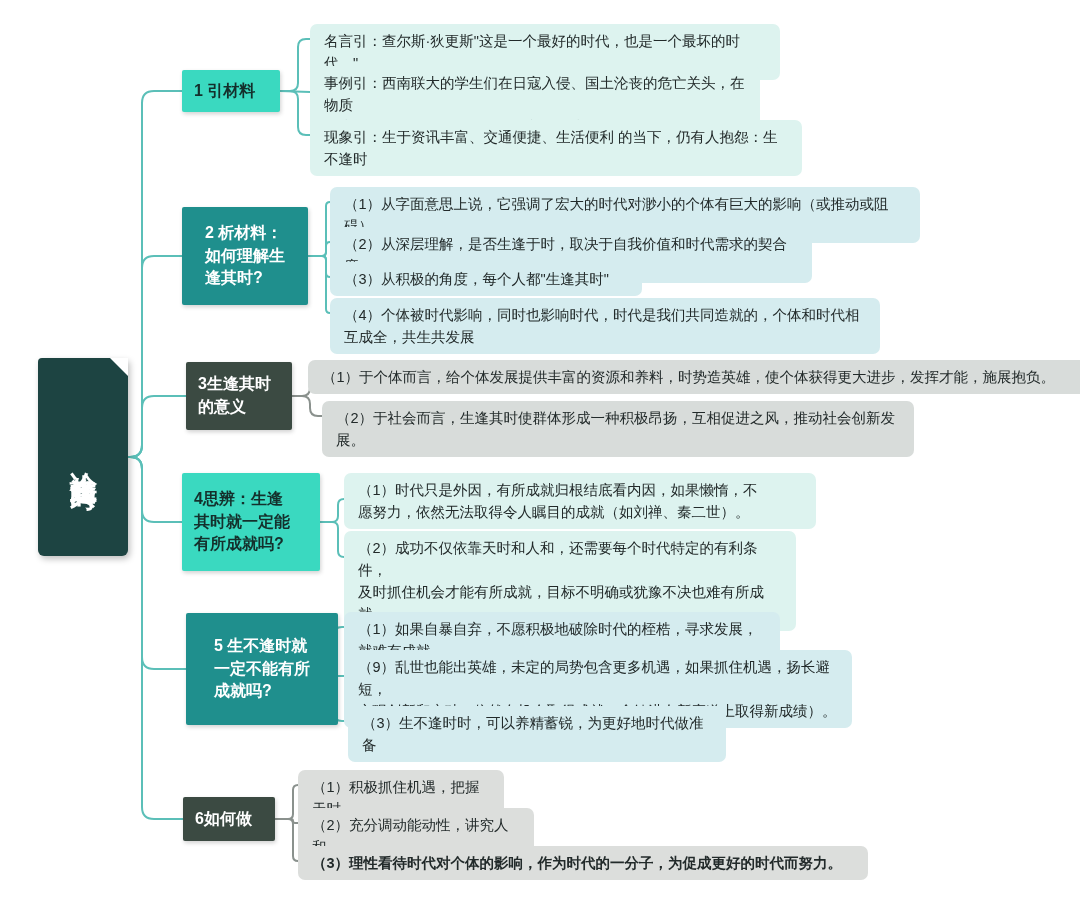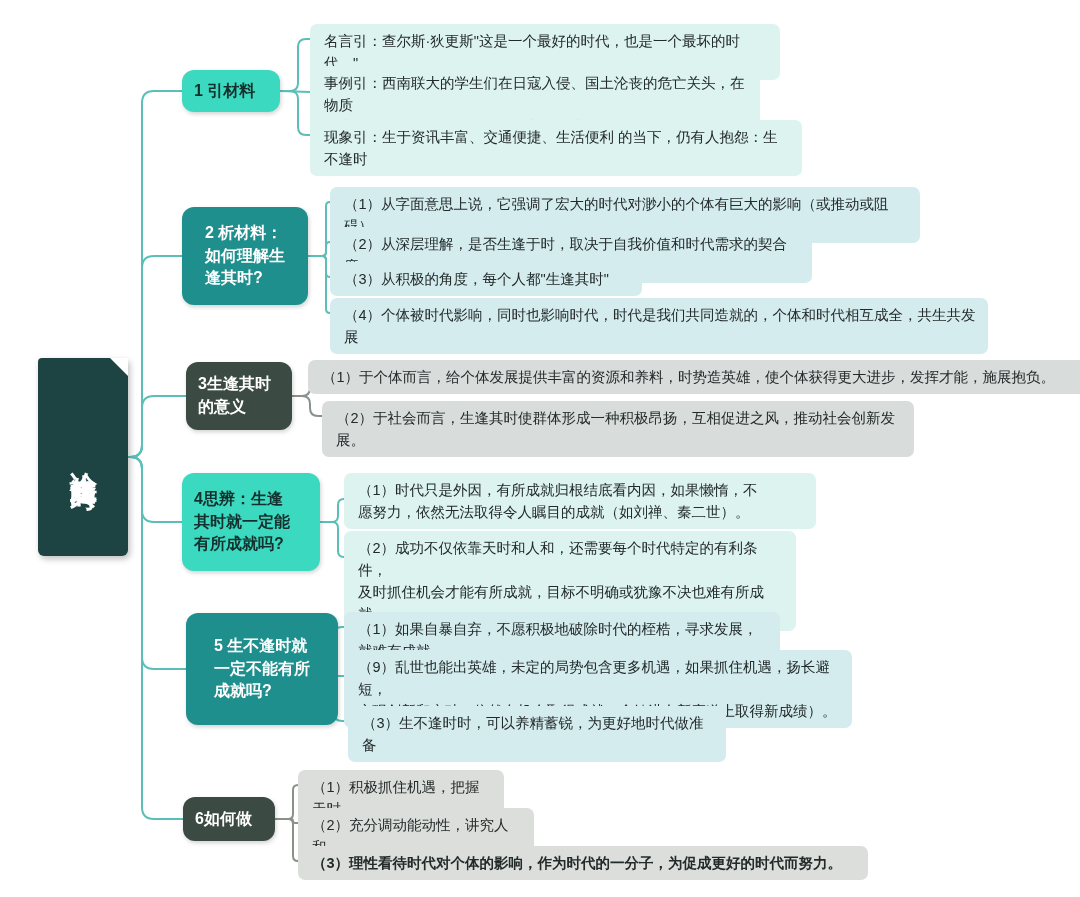--- a/index.html
+++ b/index.html
@@ -63,21 +63,21 @@
     color: #ffffff;
     font-size: 27px;
     font-weight: bold;
     letter-spacing: 3px;
     line-height: 1;
   }
 
   
   .branch-node {
     position: absolute;
-    border-radius: 12px;
+    border-radius: 2px;
     display: flex;
     align-items: center;
     box-sizing: border-box;
     padding: 1px 12px;
     font-size: 16px;
     font-weight: bold;
     line-height: 1.42;
     box-shadow: 1px 2px 4px rgba(0,0,0,0.18);
     white-space: pre-line;
   }
@@ -169,21 +169,21 @@
       <div class="leaf-card tint-mint" style="left: 310px; top: 24px; width: 470px; min-height: 30px;"><span>名言引：查尔斯·狄更斯"这是一个最好的时代，也是一个最坏的时代。"</span></div>
       <div class="leaf-card tint-mint" style="left: 310px; top: 66px; width: 450px; min-height: 52px;"><span>事例引：西南联大的学生们在日寇入侵、国土沦丧的危亡关头，在物质
 极度贫乏困苦的年代，依旧能滋养出极度丰腴的精神力量与爱国情怀。</span></div>
       <div class="leaf-card tint-mint" style="left: 310px; top: 120px; width: 492px; min-height: 30px;"><span>现象引：生于资讯丰富、交通便捷、生活便利 的当下，仍有人抱怨：生不逢时</span></div>
       <div class="branch-node style-teal" style="left: 182px; top: 207px; width: 126px; min-height: 98px;"><span>2 析材料：
 如何理解生
 逢其时?</span></div>
       <div class="leaf-card tint-cyan" style="left: 330px; top: 187px; width: 590px; min-height: 30px;"><span>（1）从字面意思上说，它强调了宏大的时代对渺小的个体有巨大的影响（或推动或阻碍）。</span></div>
       <div class="leaf-card tint-cyan" style="left: 330px; top: 227px; width: 482px; min-height: 30px;"><span>（2）从深层理解，是否生逢于时，取决于自我价值和时代需求的契合度</span></div>
       <div class="leaf-card tint-cyan" style="left: 330px; top: 262px; width: 312px; min-height: 30px;"><span>（3）从积极的角度，每个人都"生逢其时"</span></div>
-      <div class="leaf-card tint-cyan" style="left: 330px; top: 298px; width: 658px; min-height: 30px;"><span>（4）个体被时代影响，同时也影响时代，时代是我们共同造就的，个体和时代相互成全，共生共发展</span></div>
+      <div class="leaf-card tint-cyan" style="left: 330px; top: 298px; width: 550px; min-height: 30px;"><span>（4）个体被时代影响，同时也影响时代，时代是我们共同造就的，个体和时代相互成全，共生共发展</span></div>
       <div class="branch-node style-dark" style="left: 186px; top: 362px; width: 106px; min-height: 68px;"><span>3生逢其时
 的意义</span></div>
       <div class="leaf-card tint-gray" style="left: 308px; top: 360px; width: 882px; min-height: 30px;"><span>（1）于个体而言，给个体发展提供丰富的资源和养料，时势造英雄，使个体获得更大进步，发挥才能，施展抱负。</span></div>
       <div class="leaf-card tint-gray" style="left: 322px; top: 401px; width: 592px; min-height: 30px;"><span>（2）于社会而言，生逢其时使群体形成一种积极昂扬，互相促进之风，推动社会创新发展。</span></div>
       <div class="branch-node style-bright" style="left: 182px; top: 473px; width: 138px; min-height: 98px;"><span>4思辨：生逢
 其时就一定能
 有所成就吗?</span></div>
       <div class="leaf-card tint-mint" style="left: 344px; top: 473px; width: 472px; min-height: 52px;"><span>（1）时代只是外因，有所成就归根结底看内因，如果懒惰，不
 愿努力，依然无法取得令人瞩目的成就（如刘禅、秦二世）。</span></div>
       <div class="leaf-card tint-mint" style="left: 344px; top: 531px; width: 452px; min-height: 52px;"><span>（2）成功不仅依靠天时和人和，还需要每个时代特定的有利条件，

